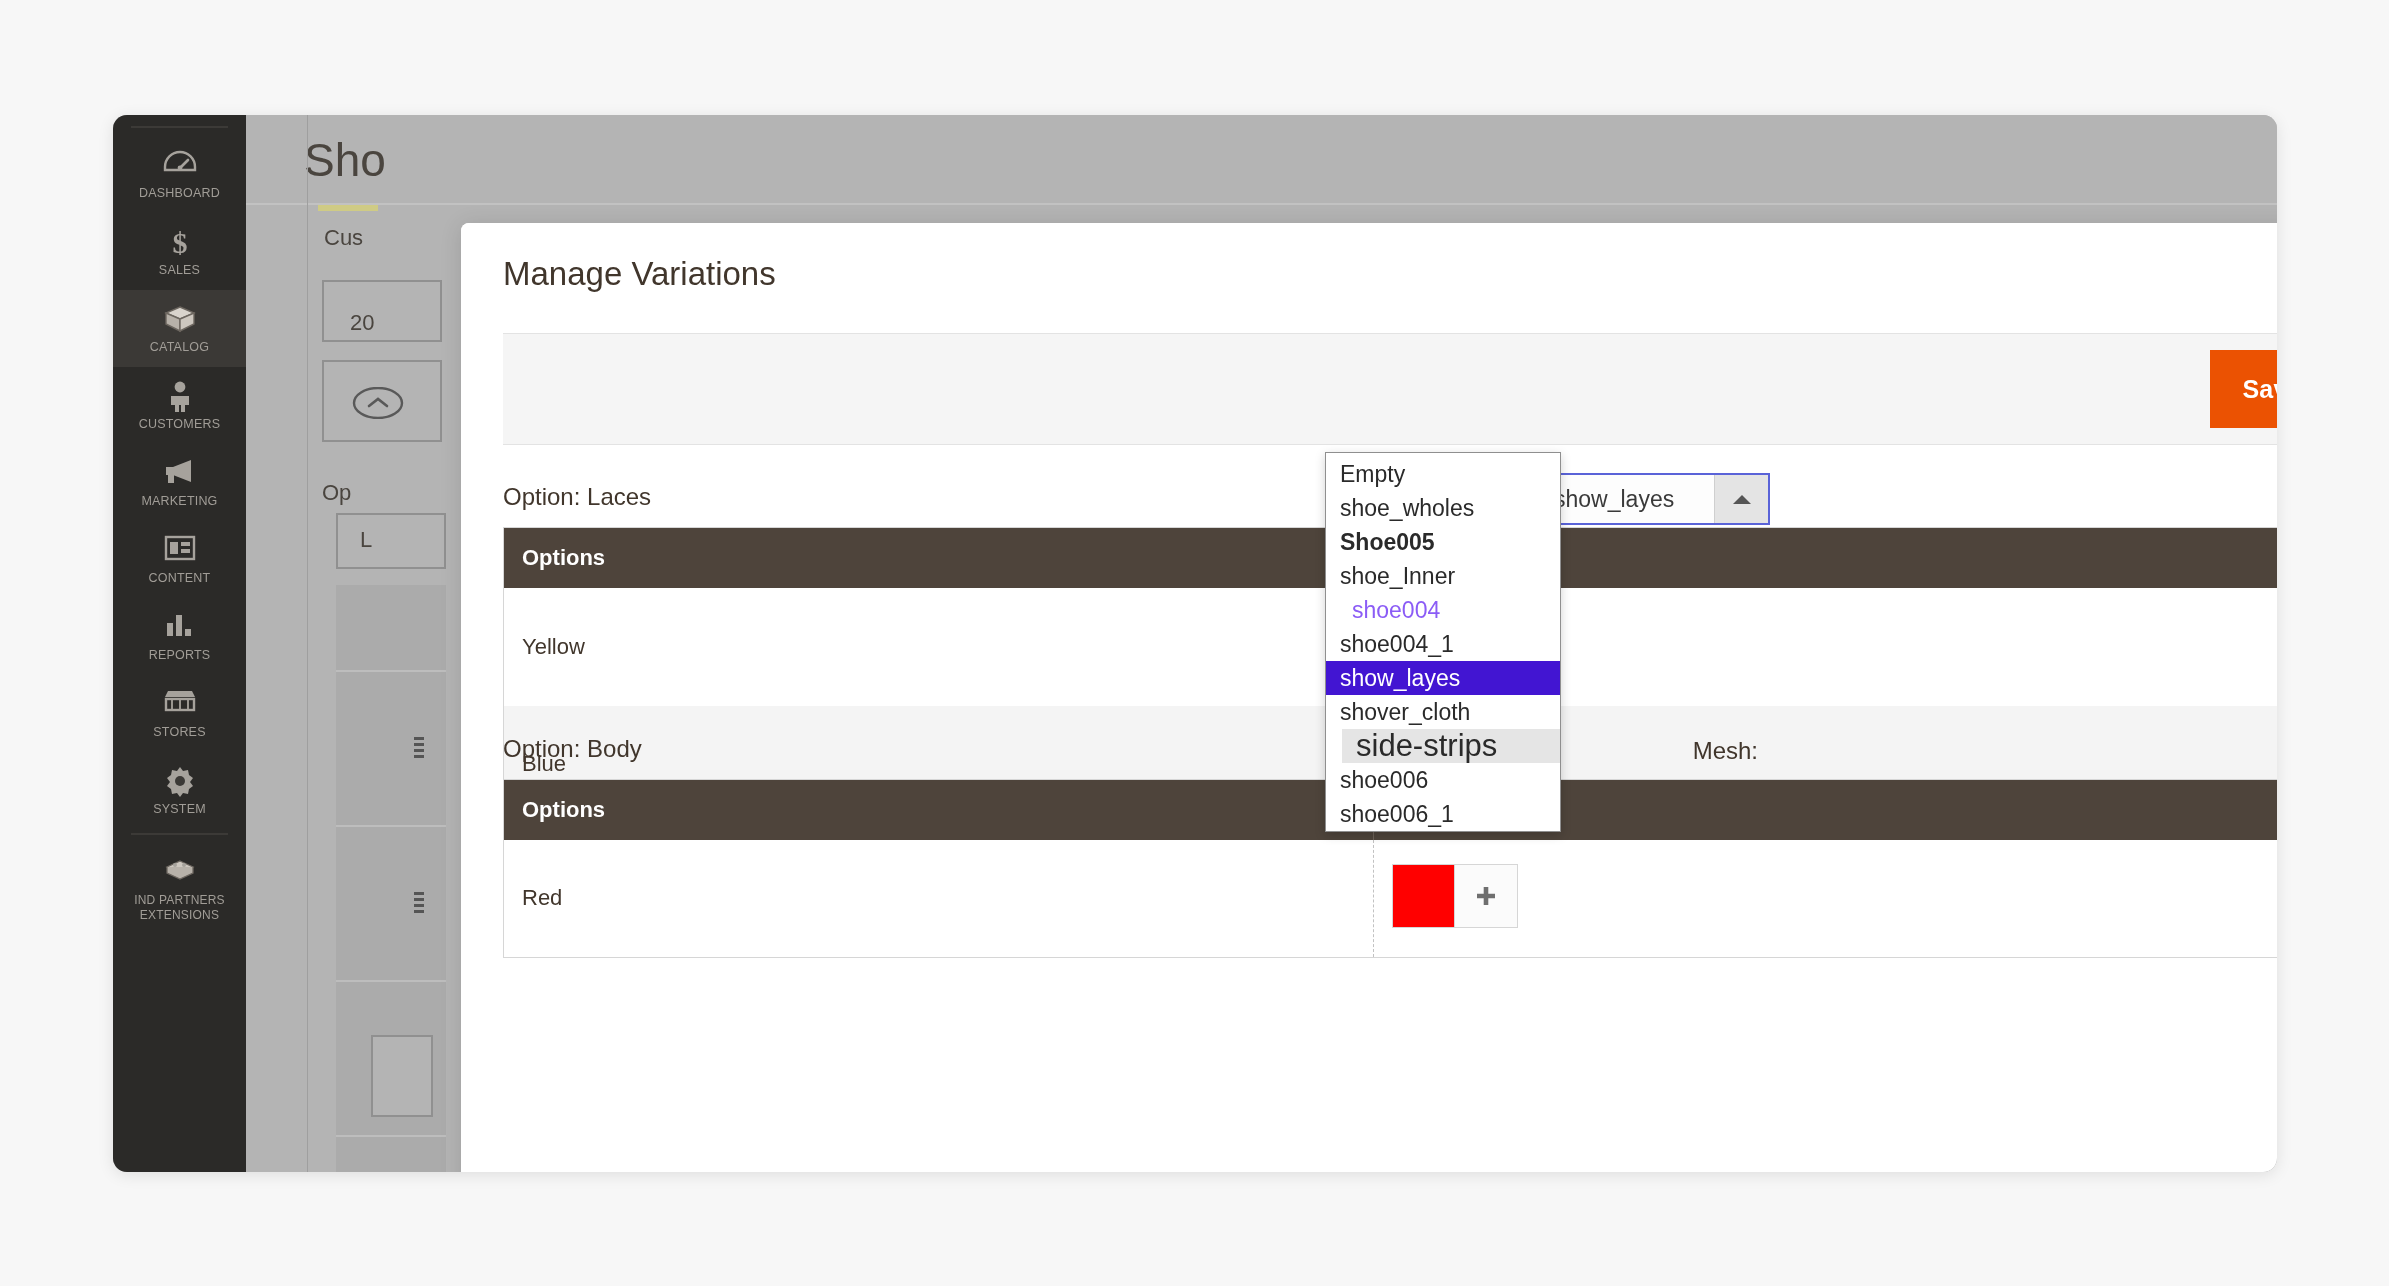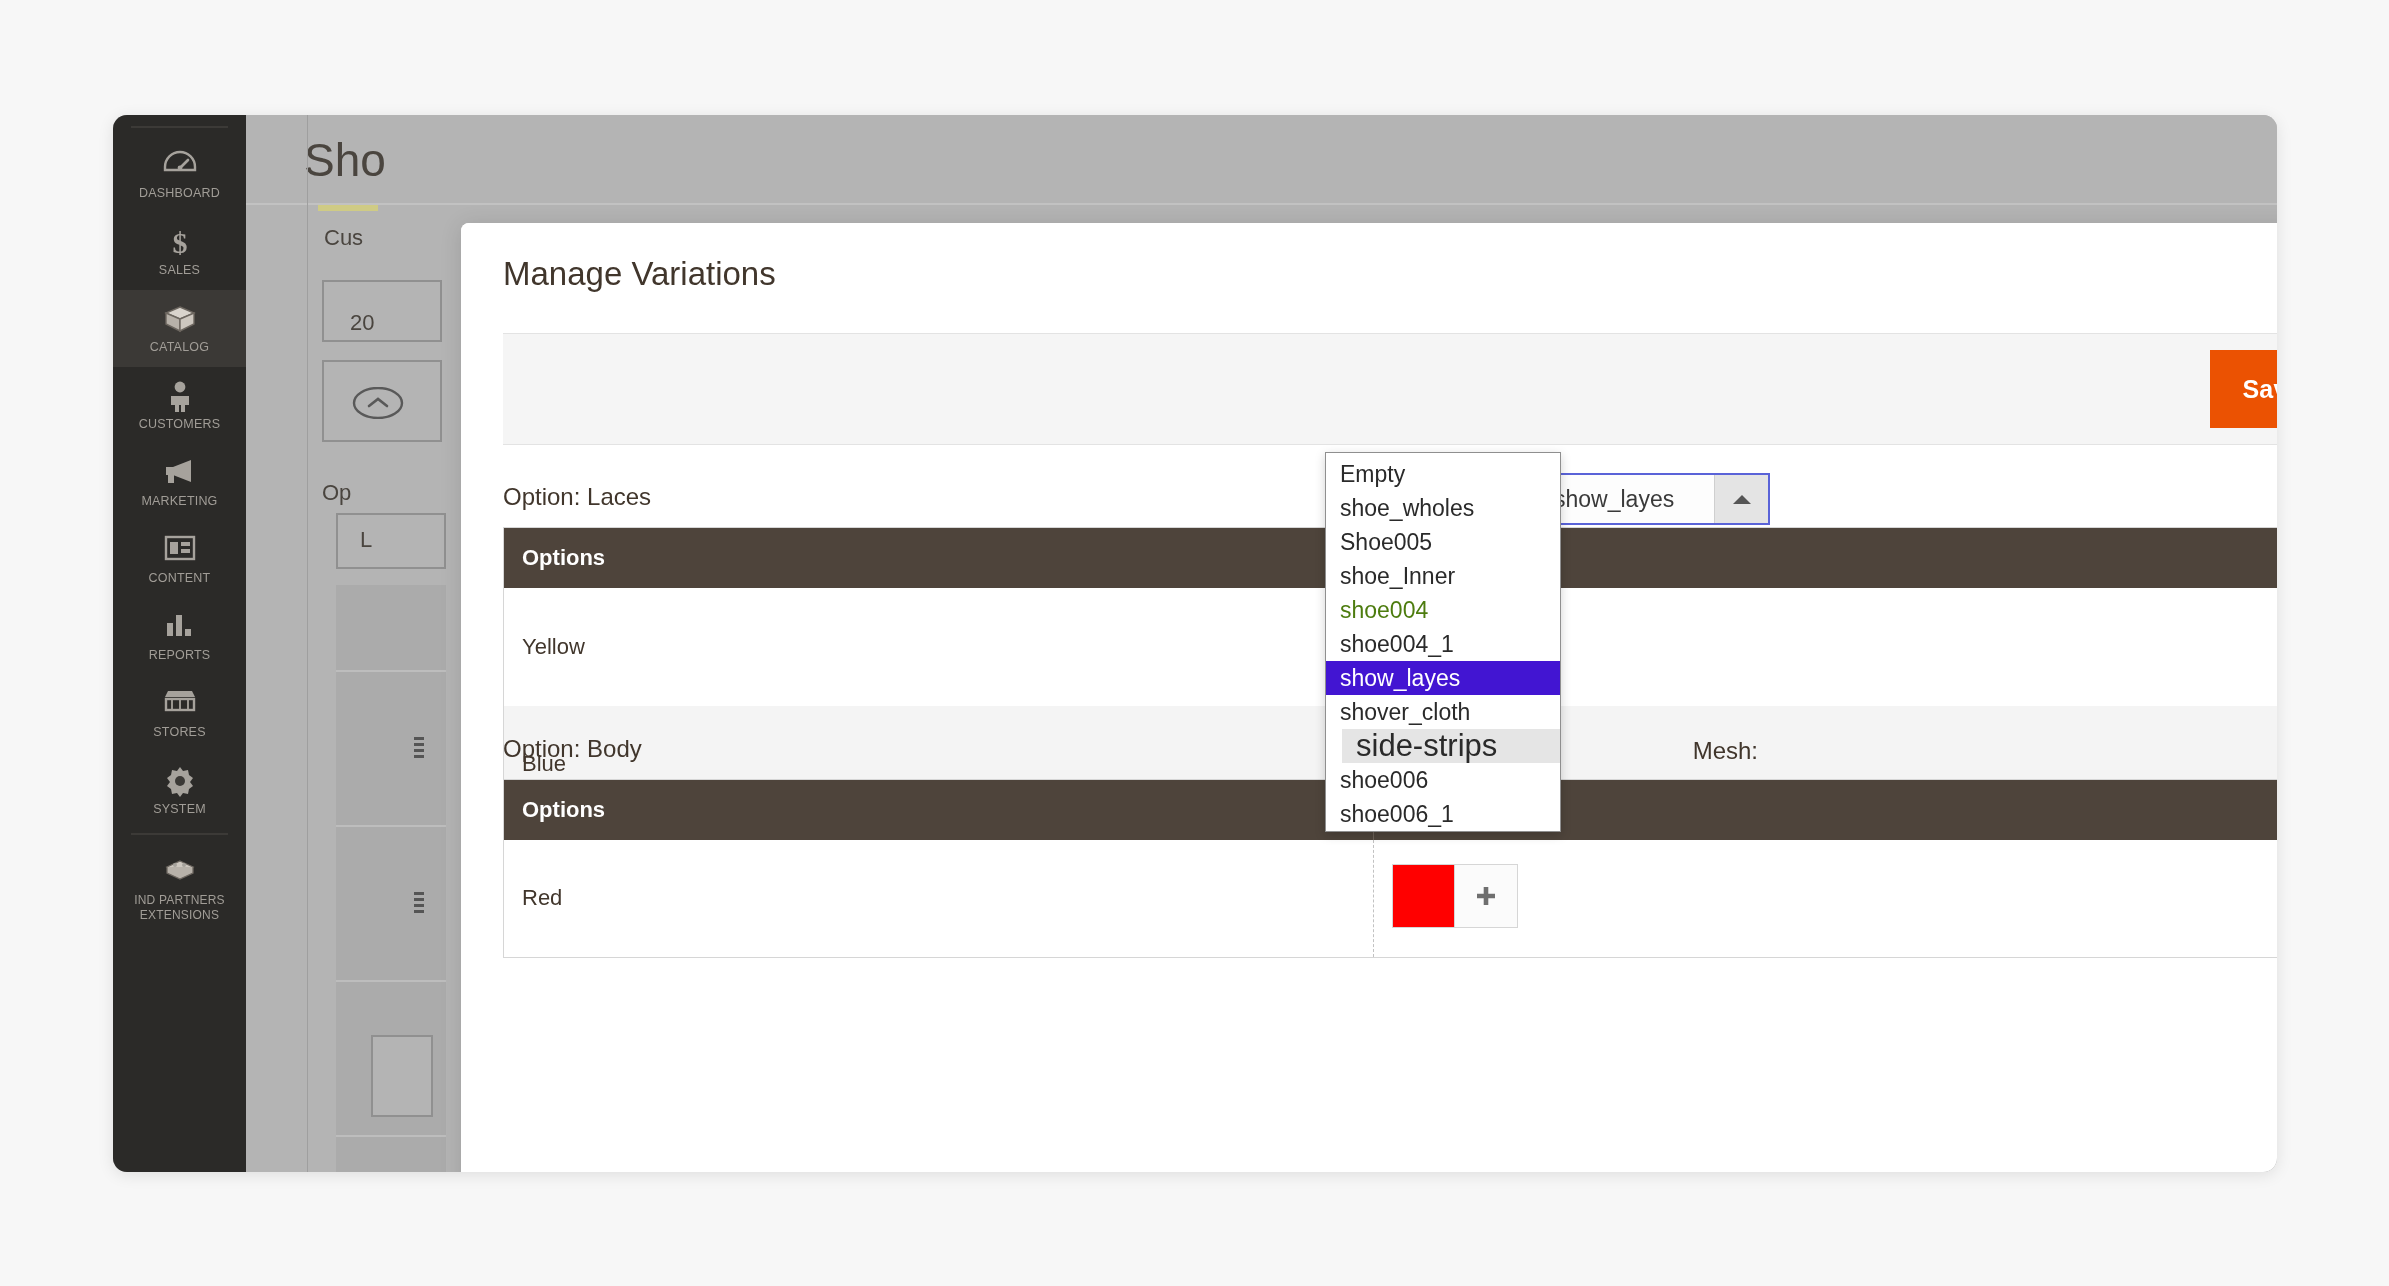--- a/index.html
+++ b/index.html
@@ -561,23 +561,23 @@
           </tbody>
         </table>
       </div>
 
     </div>
   </div>
 
   <ul id="dropdown-list" style="position: absolute; left: 1325px; top: 452px; width: 236px; margin: 0px; padding: 4px 0px 0px; list-style: none; background: rgb(255, 255, 255); border: 1px solid rgb(143, 143, 143); box-shadow: rgba(0, 0, 0, 0.18) 0px 3px 10px; overflow: hidden; z-index: 50; height: 380px; max-height: 380px;">
       <li style="font-size: 23px; line-height: 34px; padding: 0px 0px 0px 14px; white-space: nowrap; cursor: default; background: rgb(255, 255, 255); color: rgb(42, 42, 42);">Empty</li>
       <li style="font-size: 23px; line-height: 34px; padding: 0px 0px 0px 14px; white-space: nowrap; cursor: default; background: rgb(255, 255, 255); color: rgb(42, 42, 42);">shoe_wholes</li>
-      <li style="font-size: 23px; line-height: 34px; padding: 0px 0px 0px 14px; white-space: nowrap; cursor: default; background: rgb(255, 255, 255); color: rgb(42, 42, 42);">Shoe005</li>
+      <li style="font-size: 23px; line-height: 34px; padding: 0px 0px 0px 14px; white-space: nowrap; cursor: default; background: rgb(255, 255, 255); color: rgb(42, 42, 42); font-weight: bold;">Shoe005</li>
       <li style="font-size: 23px; line-height: 34px; padding: 0px 0px 0px 14px; white-space: nowrap; cursor: default; background: rgb(255, 255, 255); color: rgb(42, 42, 42);">shoe_Inner</li>
-      <li style="font-size: 23px; line-height: 34px; padding: 0px 0px 0px 14px; white-space: nowrap; cursor: default; background: rgb(255, 255, 255); color: #4d7c0f;">shoe004</li>
+      <li style="font-size: 23px; line-height: 34px; padding: 0px 0px 0px 14px; white-space: nowrap; cursor: default; background: rgb(255, 255, 255); color: #8b5cf6; margin-left: 12px;">shoe004</li>
       <li style="font-size: 23px; line-height: 34px; padding: 0px 0px 0px 14px; white-space: nowrap; cursor: default; background: rgb(255, 255, 255); color: rgb(42, 42, 42);">shoe004_1</li>
       <li style="font-size: 23px; line-height: 34px; padding: 0px 0px 0px 14px; white-space: nowrap; cursor: default; background: rgb(66, 21, 210); color: rgb(255, 255, 255);">show_layes</li>
       <li style="font-size: 23px; line-height: 34px; padding: 0px 0px 0px 14px; white-space: nowrap; cursor: default; background: rgb(255, 255, 255); color: rgb(42, 42, 42);">shover_cloth</li>
       <li style="font-size: 31px; line-height: 34px; padding: 0px 0px 0px 14px; white-space: nowrap; cursor: default; background: #e5e5e5; color: rgb(42, 42, 42); margin-left: 16px;">side-strips</li>
       <li style="font-size: 23px; line-height: 34px; padding: 0px 0px 0px 14px; white-space: nowrap; cursor: default; background: rgb(255, 255, 255); color: rgb(42, 42, 42);">shoe006</li>
       <li style="font-size: 23px; line-height: 34px; padding: 0px 0px 0px 14px; white-space: nowrap; cursor: default; background: rgb(255, 255, 255); color: rgb(42, 42, 42);">shoe006_1</li>
     </ul>
 
 </div>
 

